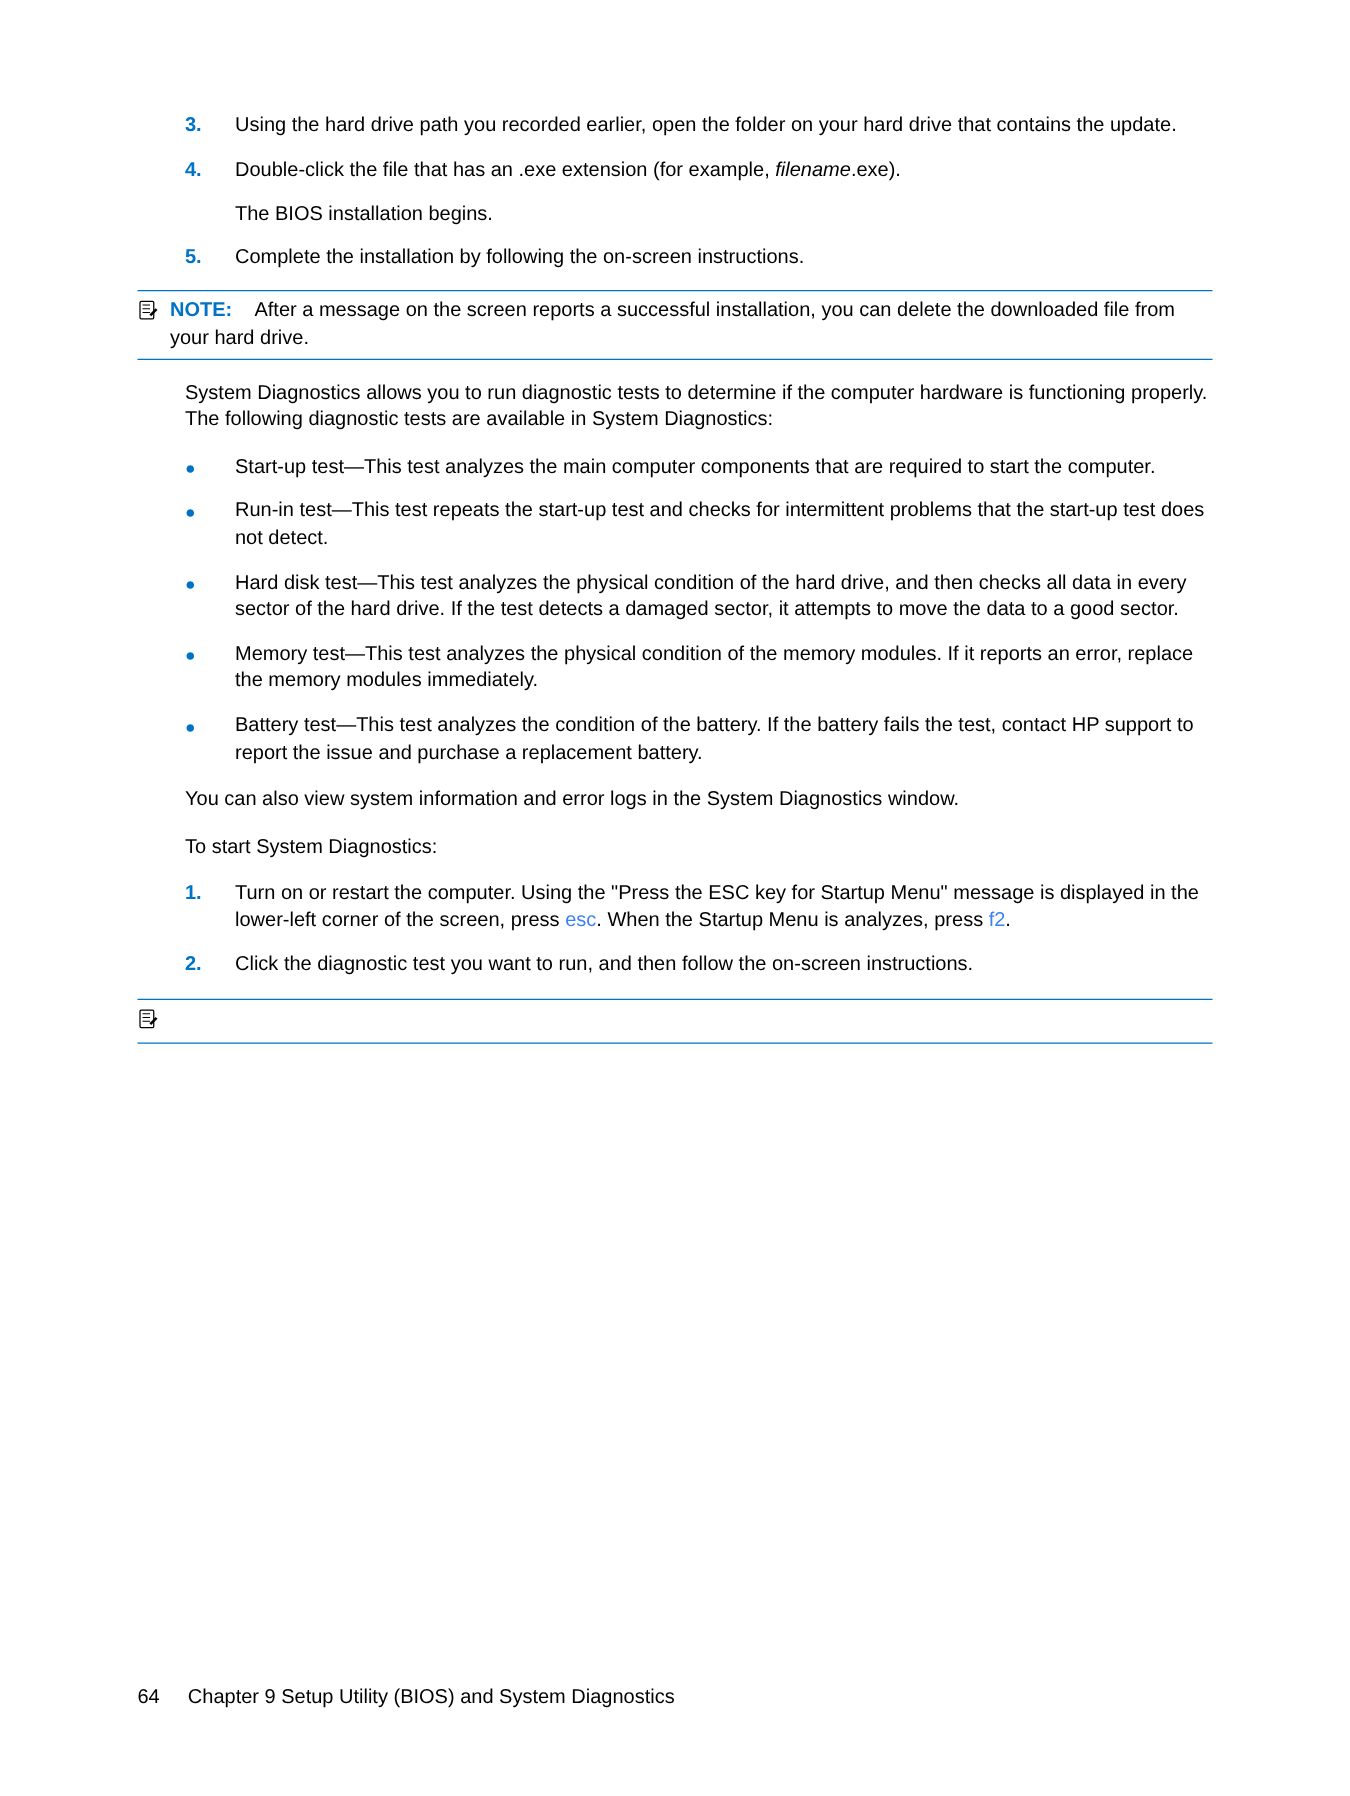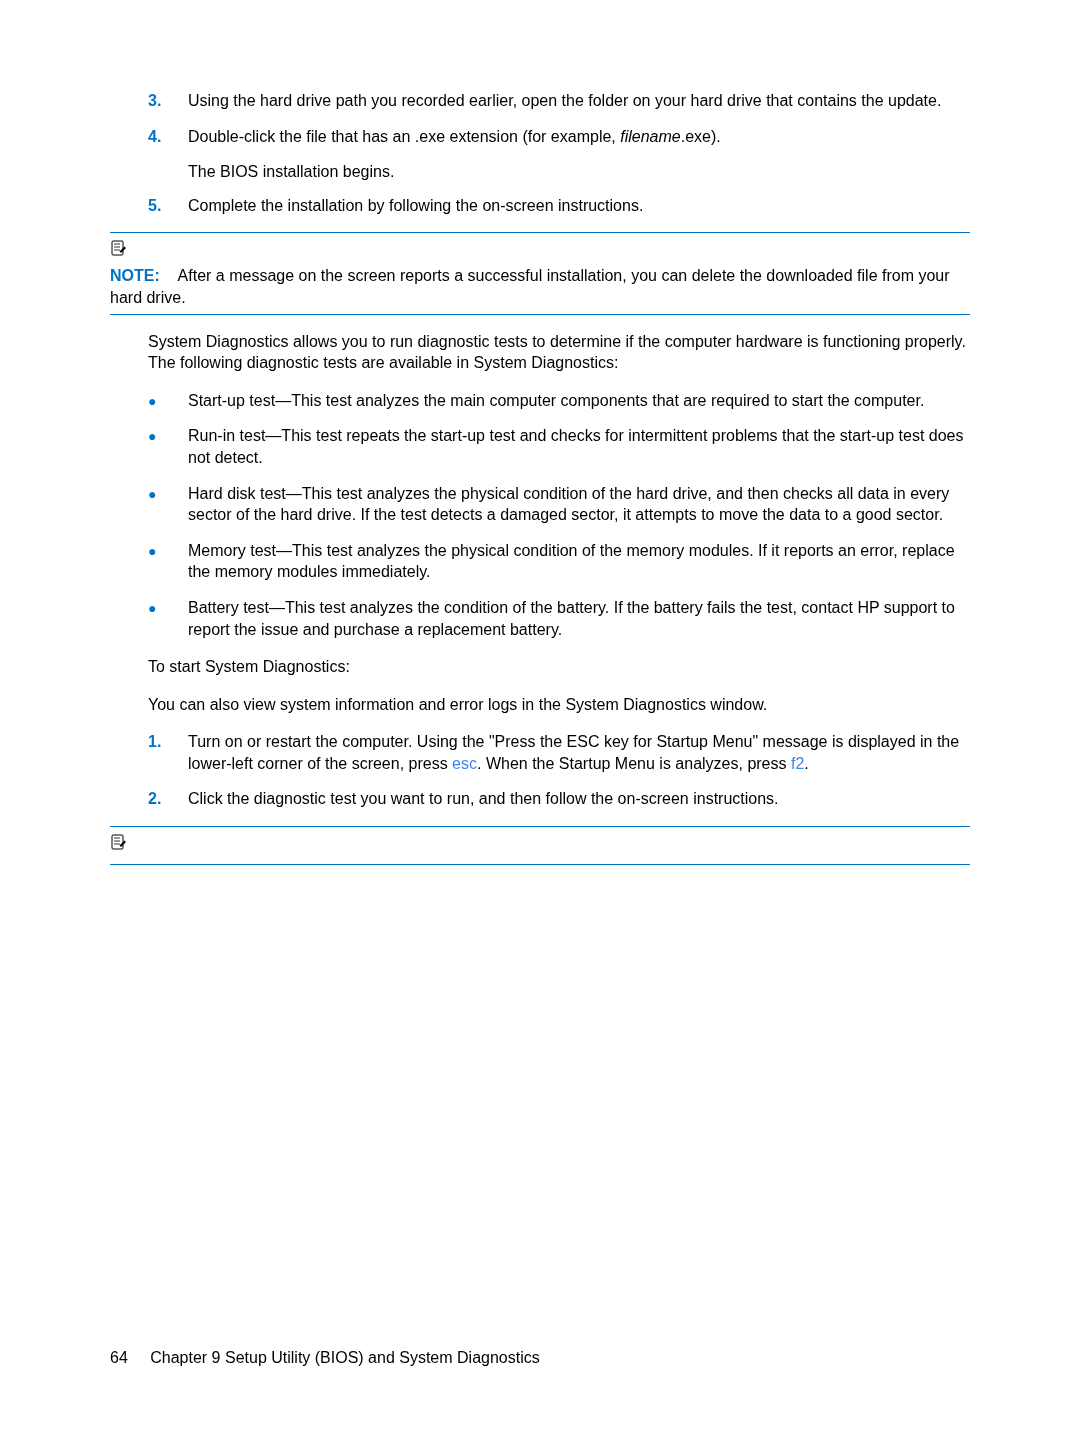--- a/index.html
+++ b/index.html
@@ -49,21 +49,20 @@
   }
   .note-rule {
     border: none;
     border-top: 1px solid #0073c7;
     margin: 2px 0;
   }
   .note-row {
     display: flex;
     align-items: flex-start;
     padding: 3px 0;
-    flex-direction: column;
   }
   .note-icon {
     flex: 0 0 26px;
     font-size: 14px;
     color: #000;
     padding-top: 1px;
   }
   .note-label {
     color: #0073c7;
     font-weight: bold;
@@ -193,22 +192,22 @@
       <li class="ul-item">
         <span class="ul-bullet">●</span>
         <span class="ul-text">Memory test—This test analyzes the physical condition of the memory modules. If it reports an error, replace the memory modules immediately.</span>
       </li>
       <li class="ul-item">
         <span class="ul-bullet">●</span>
         <span class="ul-text">Battery test—This test analyzes the condition of the battery. If the battery fails the test, contact HP support to report the issue and purchase a replacement battery.</span>
       </li>
     </ul>
 
+    <p class="para">You can also view system information and error logs in the System Diagnostics window.</p>
     <p class="para">To start System Diagnostics:</p>
-    <p class="para">You can also view system information and error logs in the System Diagnostics window.</p>
 
     <ol>
       <li class="ol-item">
         <span class="ol-num">1.</span>
         <span class="ol-text">
           <span>Turn on or restart the computer. Using the "Press the ESC key for Startup Menu" message is displayed in the lower-left corner of the screen, press </span><span class="key">esc</span><span>. When the Startup Menu is analyzes, press </span><span class="key">f2</span><span>.</span>
         </span>
       </li>
       <li class="ol-item">
         <span class="ol-num">2.</span>

